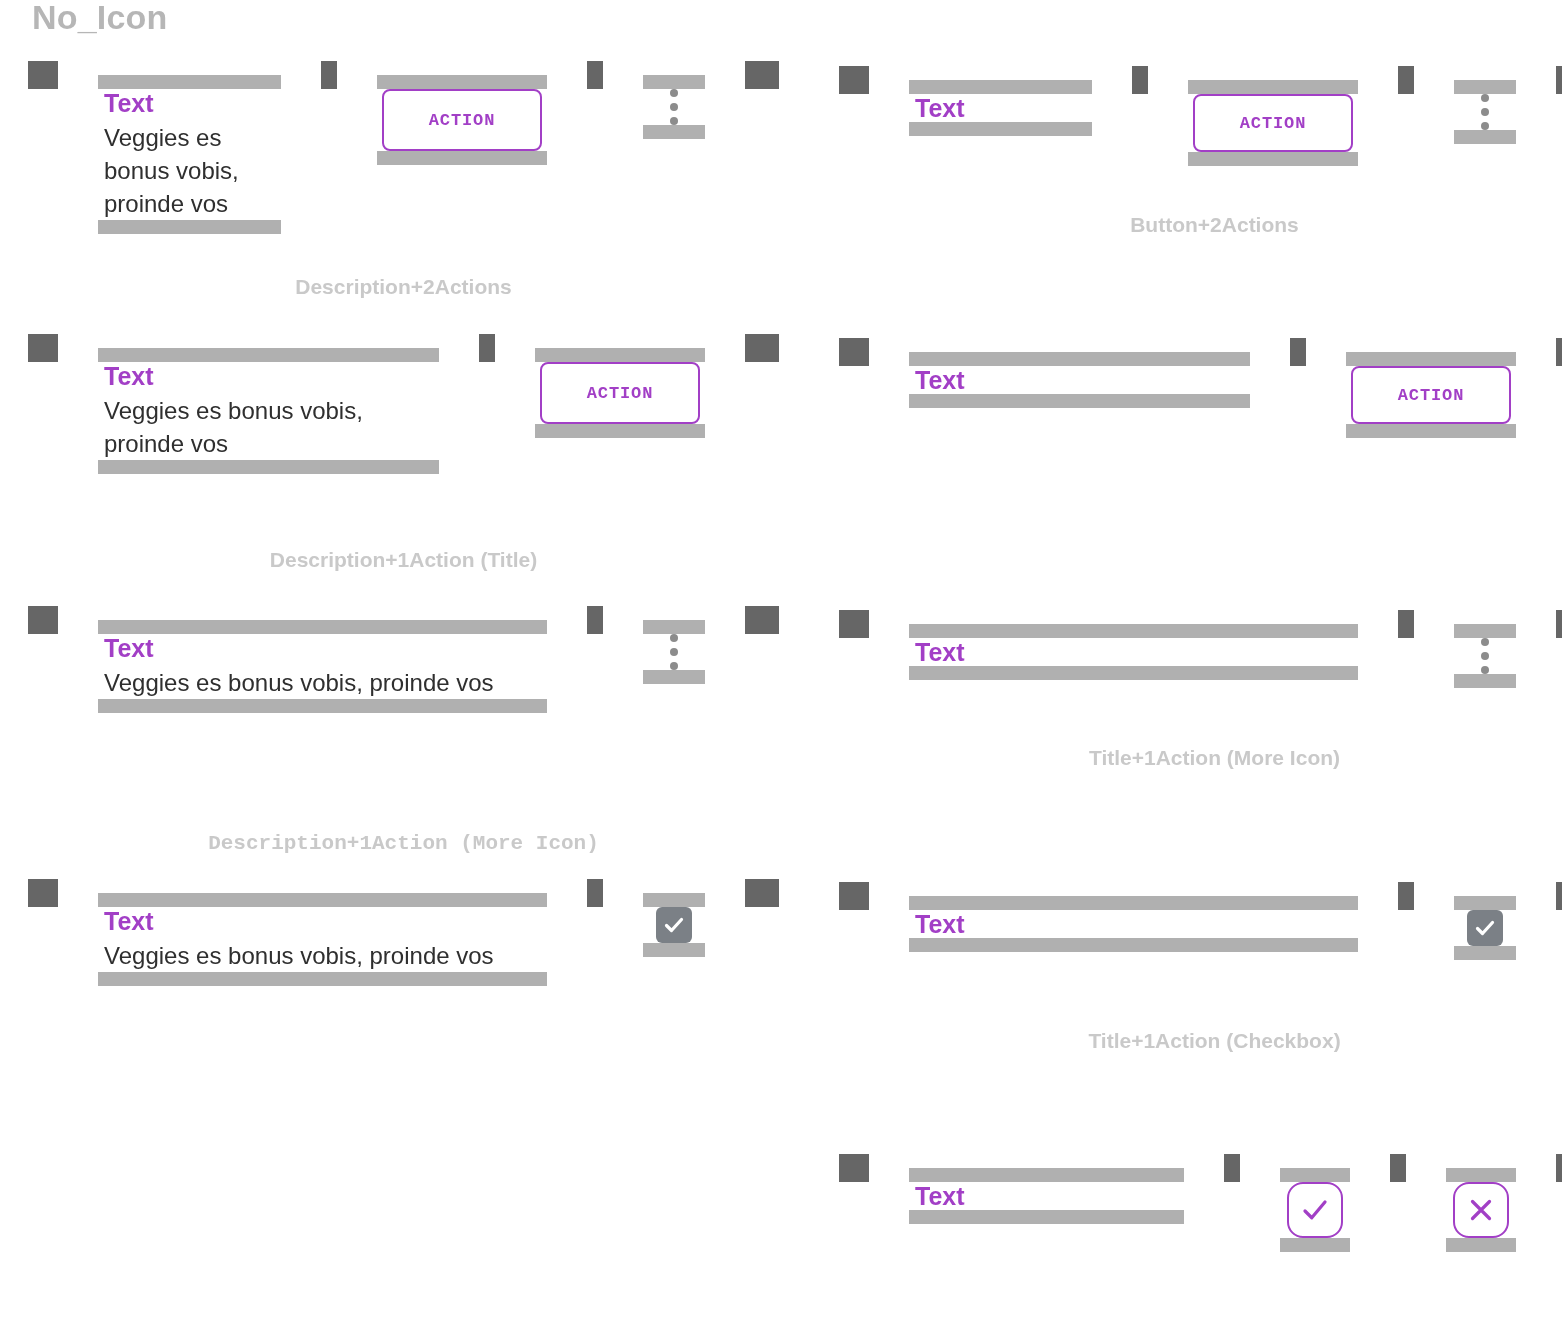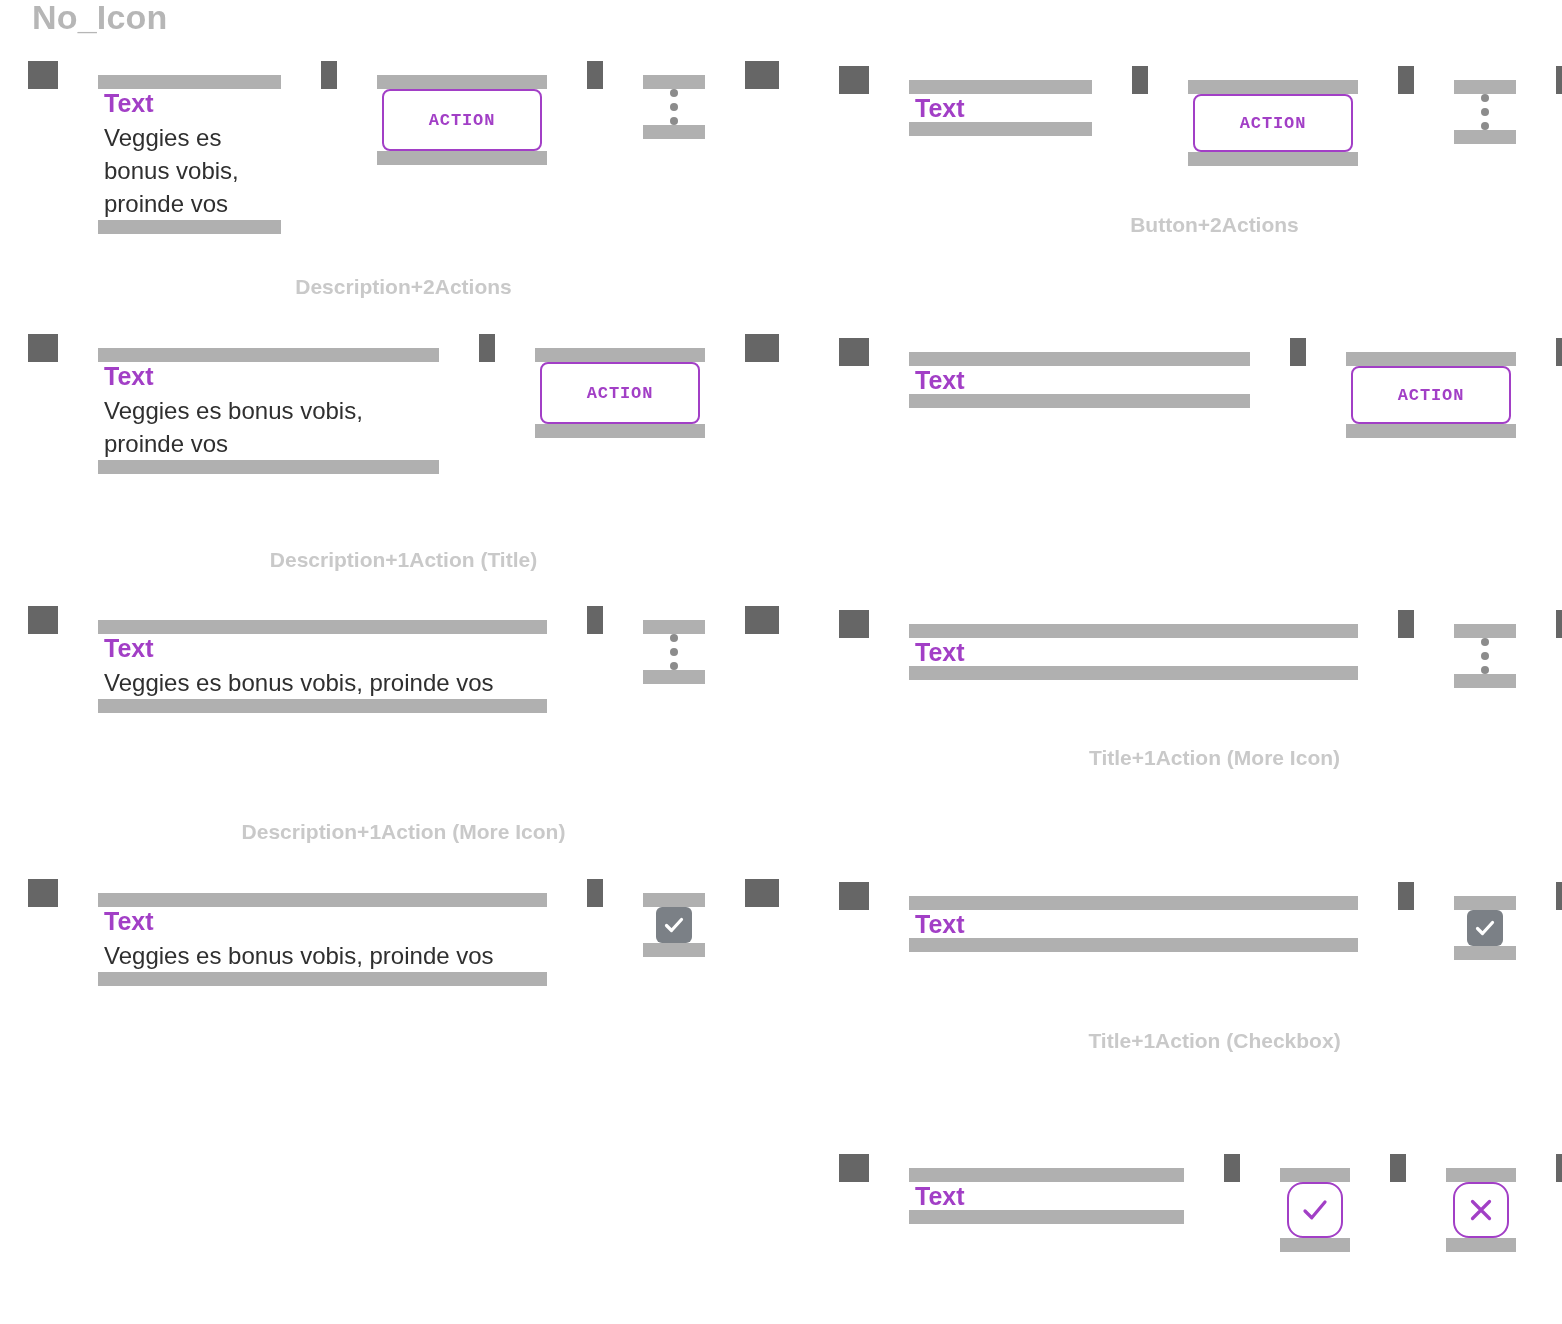--- a/index.html
+++ b/index.html
@@ -278,21 +278,21 @@
           <div class="more-icon">
             <span></span>
               <span></span>
               <span></span>
           </div>
         </div>
         <div class="band"></div>
       </div>
       <div class="rail mid" style="width:34px;"></div>
     </div>
-    <div class="caption" style="top:200px;">Description+1Action (More Icon)</div>
+    <div class="caption" style="top:212px;font-family:Liberation Mono, monospace;">Description+1Action (More Icon)</div>
   </div>
 
   <div class="spec-block" style="left:0px; top:893px; width:751px; height:235px;">
     <div class="card" style="width:751px; height:162px;">
       <div class="rail" style="width:30px;"></div>
       <div class="col">
         <div class="band"></div>
         <div class="inner">
           <div class="textwrap">
             <div class="title">Text</div>

